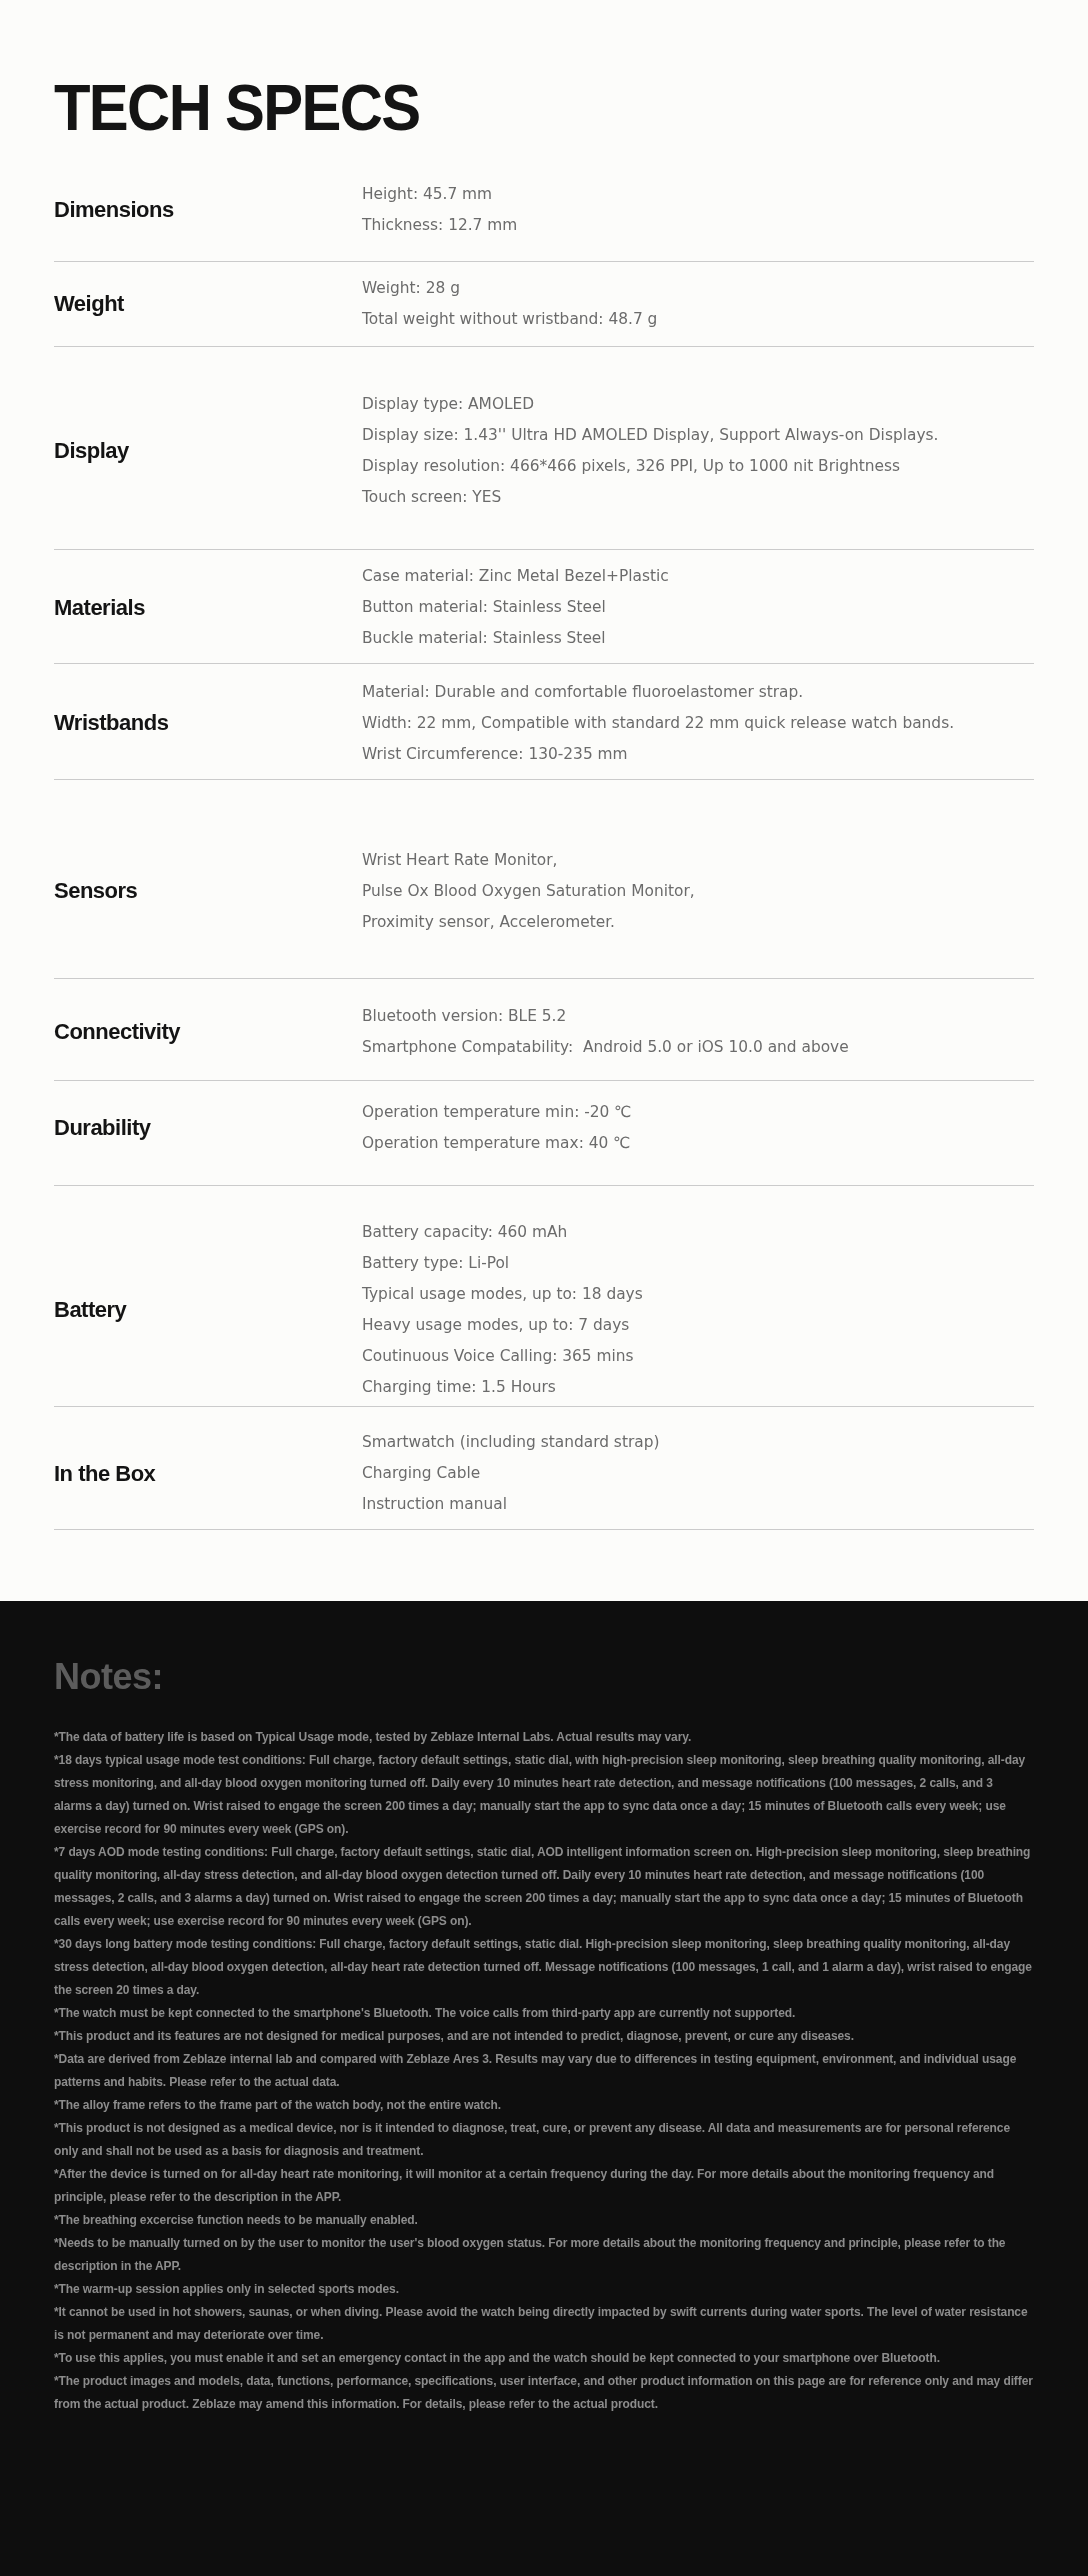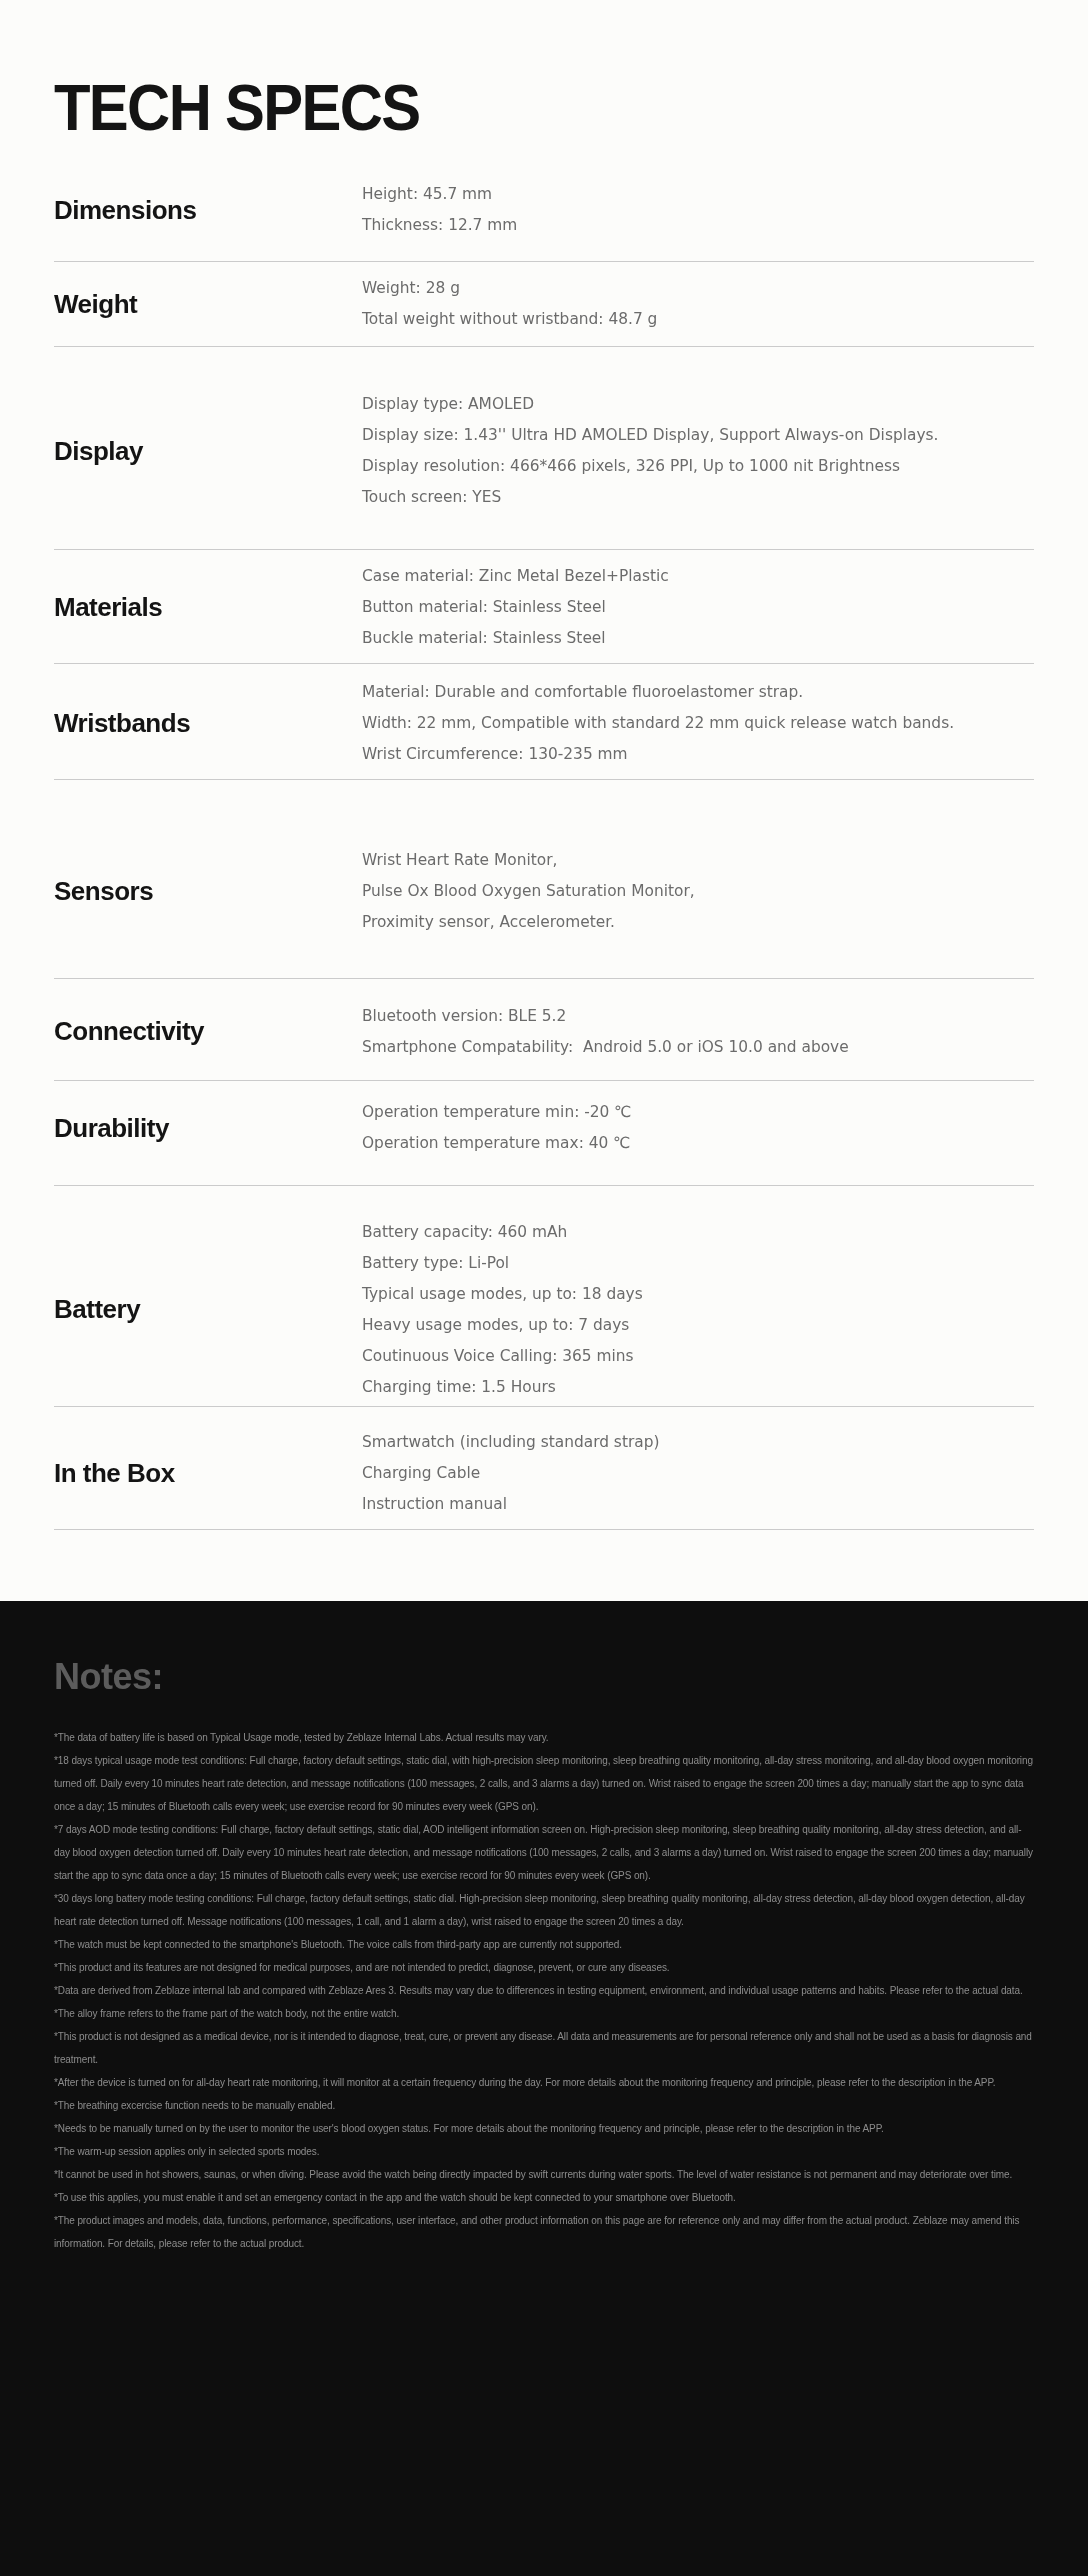--- a/index.html
+++ b/index.html
@@ -39,21 +39,21 @@
   }
   #spec-rows{margin-top:36px;}
   .spec-row{
     display:flex;
     align-items:center;
     border-bottom:0.9px solid var(--divider);
   }
   .spec-label{
     flex:0 0 308px;
     width:308px;
-    font-size:26px;
+    font-size:22px;
     font-weight:800;
     letter-spacing:-0.5px;
     color:var(--text-dark);
   }
   .spec-lines{flex:1;}
   .spec-line{
     font-family:"DejaVu Sans", sans-serif;
     font-size:15.4px;
     line-height:31px;
     color:var(--value-gray);
@@ -81,23 +81,23 @@
   .notes-title{
     margin:0 0 29px 0;
     font-size:36px;
     line-height:40px;
     font-weight:800;
     letter-spacing:-0.5px;
     color:var(--notes-title);
   }
   .note-item{
     max-width:984px;
-    font-size:10px;
+    font-size:12px;
     line-height:23px;
-    font-weight:400;
+    font-weight:700;
     letter-spacing:-0.1px;
     color:var(--notes-text);
   }
 </style>
 </head>
 <body>
 
 <div class="page">
 
   <div class="specs">

